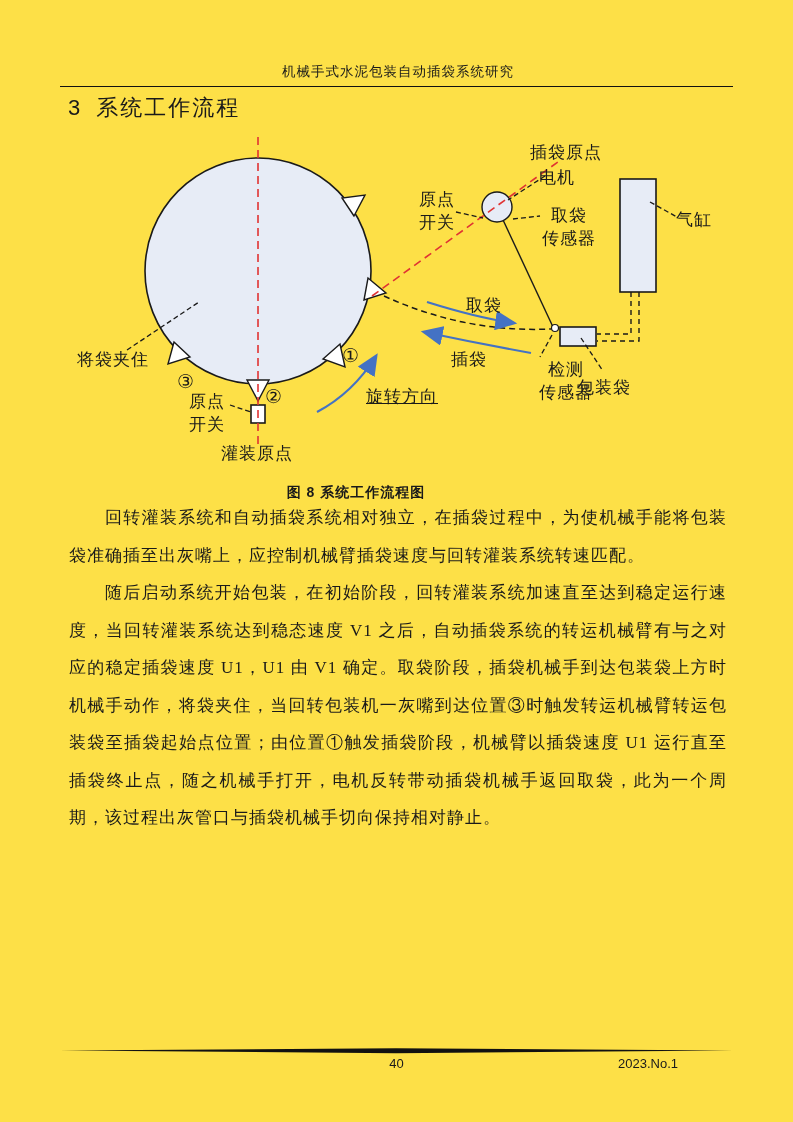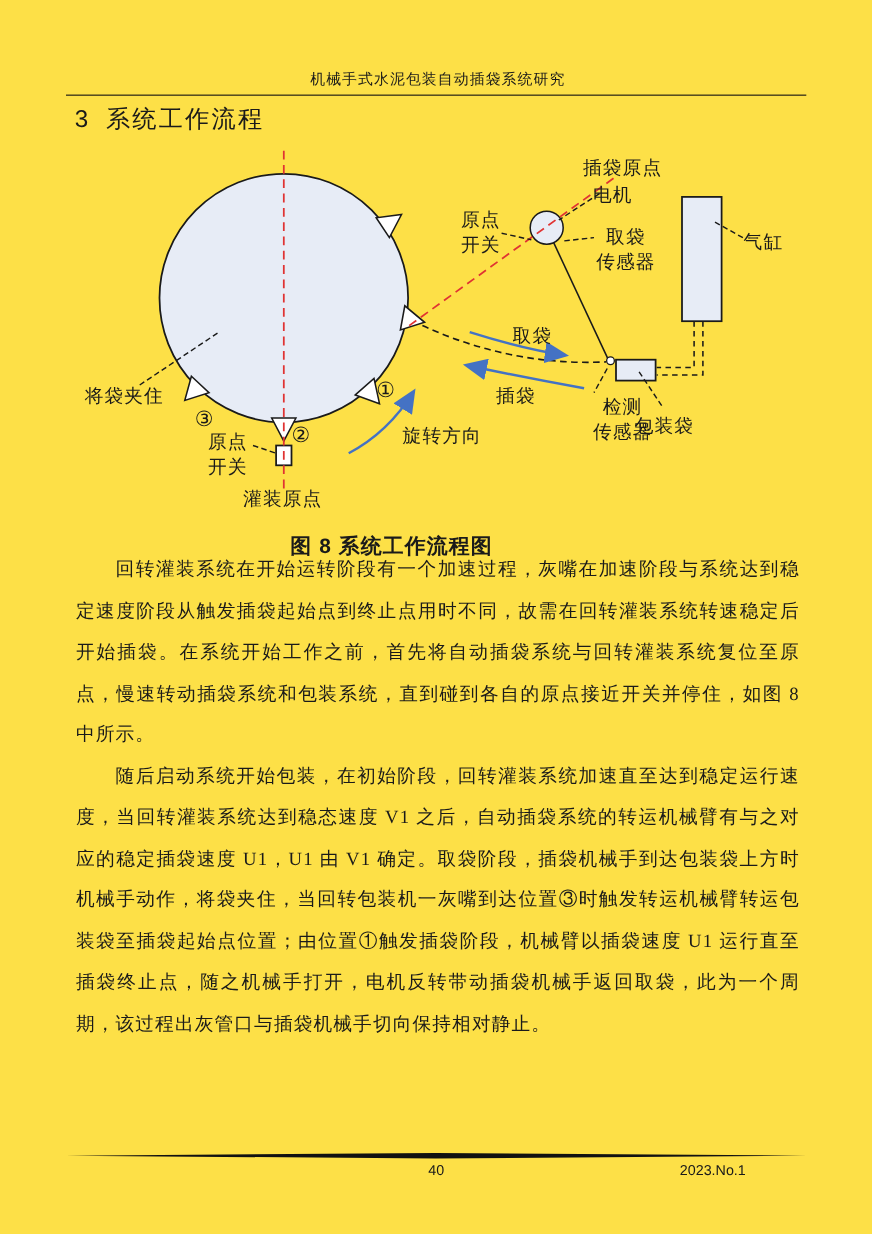--- a/index.html
+++ b/index.html
@@ -28,21 +28,21 @@
   .lbl{
     position:absolute; font-size:17px; letter-spacing:1px;
     line-height:20px; white-space:nowrap; color:#1a1a1a;
   }
   .lbl .ln{display:block; line-height:23px;}
   .lbl.ctr{text-align:center;}
   .circled{font-size:19px; letter-spacing:0; line-height:19px;}
   .caption{
     position:absolute; top:484px; left:0; width:712px; text-align:center;
     font-family:"Liberation Sans","DejaVu Sans",sans-serif;
-    font-weight:bold; font-size:19px; letter-spacing:1px;
+    font-weight:bold; font-size:14px; letter-spacing:1px;
   }
   .body-text{position:absolute; top:499px; left:69px; width:658px;}
   .body-text p{
     margin:0; font-size:17px; line-height:37.5px; letter-spacing:1px;
     text-align:justify; text-indent:36px;
   }
   .footer-rule{position:absolute; top:1048px; left:60px;}
   .footer-row{
     position:absolute; top:1056px; left:60px; width:673px; height:20px;
     font-family:"Liberation Sans","DejaVu Sans",sans-serif; font-size:13px;
@@ -117,41 +117,41 @@
         <span class="ln">原点</span>
         <span class="ln">开关</span>
       </div>
     <div class="lbl ctr" style="left:538px; top:80px; width:62px;">
         <span class="ln">取袋</span>
         <span class="ln">传感器</span>
       </div>
     <div class="lbl" style="left:676px; top:86px;">气缸</div>
     <div class="lbl" style="left:466px; top:172px;">取袋</div>
     <div class="lbl" style="left:451px; top:226px;">插袋</div>
-    <div class="lbl" style="left:366px; top:263px;">旋转方向</div>
+    <div class="lbl" style="left:366px; top:263px;text-decoration:underline;">旋转方向</div>
     <div class="lbl ctr" style="left:501px; top:234px; width:62px;margin-left:34px;">
         <span class="ln">检测</span>
         <span class="ln">传感器</span>
       </div>
     <div class="lbl" style="left:577px; top:254px;">包装袋</div>
     <div class="lbl" style="left:77px;  top:226px;">将袋夹住</div>
     <div class="lbl" style="left:189px; top:266px;">
         <span class="ln">原点</span>
         <span class="ln">开关</span>
       </div>
     <div class="lbl" style="left:221px; top:320px;">灌装原点</div>
     <div class="lbl circled" style="left:342px; top:222px;">①</div>
     <div class="lbl circled" style="left:265px; top:263px;">②</div>
     <div class="lbl circled" style="left:177px; top:248px;">③</div>
   </div>
 
   <div class="caption">图 8 系统工作流程图</div>
 
   <div class="body-text">
-    <p>回转灌装系统在开始运转阶段有一个加速过程，灰嘴在加速阶段与系统达到稳定速度阶段从触发插袋起始点到终止点用时不同，故需在回转灌装系统转速稳定后开始插袋。在系统开始工作之前，首先将自动插袋系统与回转灌装系统复位至原点，慢速转动插袋系统和包装系统，直到碰到各自的原点接近开关并停住，如图 8 中所示。</p>
+    <p>回转灌装系统和自动插袋系统相对独立，在插袋过程中，为使机械手能将包装袋准确插至出灰嘴上，应控制机械臂插袋速度与回转灌装系统转速匹配。</p>
     <p>随后启动系统开始包装，在初始阶段，回转灌装系统加速直至达到稳定运行速度，当回转灌装系统达到稳态速度 V1 之后，自动插袋系统的转运机械臂有与之对应的稳定插袋速度 U1，U1 由 V1 确定。取袋阶段，插袋机械手到达包装袋上方时机械手动作，将袋夹住，当回转包装机一灰嘴到达位置③时触发转运机械臂转运包装袋至插袋起始点位置；由位置①触发插袋阶段，机械臂以插袋速度 U1 运行直至插袋终止点，随之机械手打开，电机反转带动插袋机械手返回取袋，此为一个周期，该过程出灰管口与插袋机械手切向保持相对静止。</p>
   </div>
 
   <svg class="footer-rule" width="673" height="6" viewBox="0 0 673 6">
     <polygon points="0,2.6 336,0.2 673,2.6 336,5.2" fill="#111"></polygon>
   </svg>
   <div class="footer-row">
     <span class="page-num">40</span>
     <span class="issue">2023.No.1</span>
   </div>

